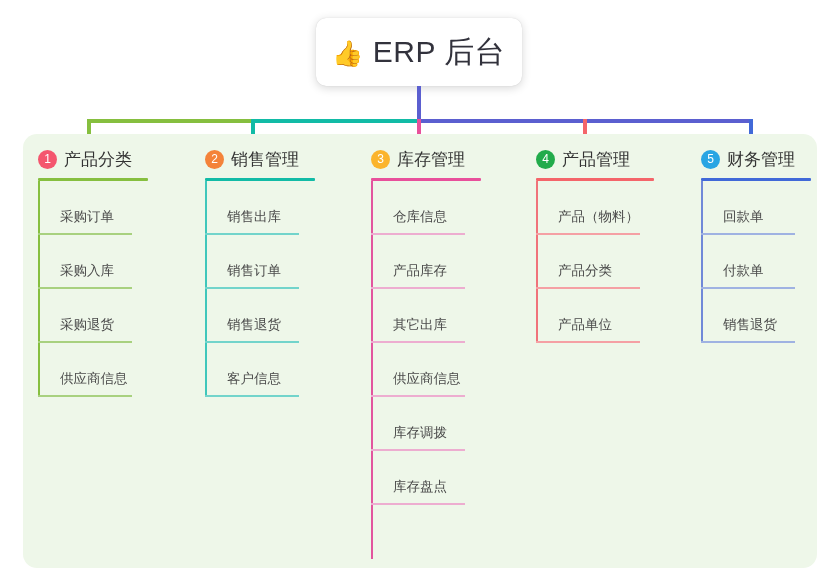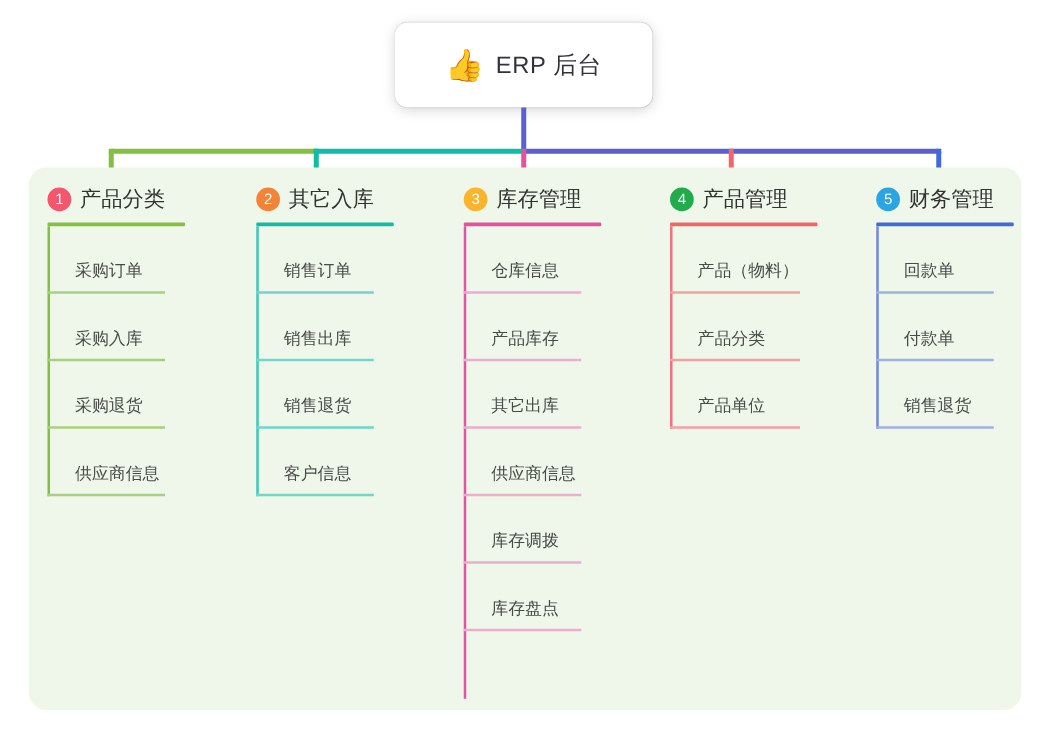--- a/index.html
+++ b/index.html
@@ -35,21 +35,21 @@
     justify-content: center;
     gap: 9px;
   }
   #root-node .thumb {
     font-size: 25px;
     line-height: 1;
     position: relative;
     top: 1px;
   }
   #root-node .root-title {
-    font-size: 19px;
+    font-size: 30px;
     color: #32323c;
     letter-spacing: 0.5px;
     white-space: nowrap;
   }
 
   
   .conn {
     position: absolute;
   }
 
@@ -174,31 +174,31 @@
           </div>
           <div class="leaf">
             <span class="leaf-label">供应商信息</span>
             <div class="leaf-rule" style="width: 94px; background: rgb(168, 209, 127);"></div>
           </div>
         </div>
       </div>
       <div class="column" style="left: 205px;">
         <div class="col-head" style="width: 110px;">
           <span class="badge" style="background: rgb(244, 131, 58);">2</span>
-          <span class="col-title">其它入库</span>
+          <span class="col-title">销售管理</span>
         </div>
         <div class="head-rule" style="width: 110px; background: rgb(18, 187, 166);"></div>
         <div class="leaf-wrap">
           <div class="rail" style="background: rgb(63, 199, 187); height: 216px;"></div>
           <div class="leaf">
+            <span class="leaf-label">销售出库</span>
+            <div class="leaf-rule" style="width: 94px; background: rgb(114, 212, 203);"></div>
+          </div>
+          <div class="leaf">
             <span class="leaf-label">销售订单</span>
-            <div class="leaf-rule" style="width: 94px; background: rgb(114, 212, 203);"></div>
-          </div>
-          <div class="leaf">
-            <span class="leaf-label">销售出库</span>
             <div class="leaf-rule" style="width: 94px; background: rgb(114, 212, 203);"></div>
           </div>
           <div class="leaf">
             <span class="leaf-label">销售退货</span>
             <div class="leaf-rule" style="width: 94px; background: rgb(114, 212, 203);"></div>
           </div>
           <div class="leaf">
             <span class="leaf-label">客户信息</span>
             <div class="leaf-rule" style="width: 94px; background: rgb(114, 212, 203);"></div>
           </div>

